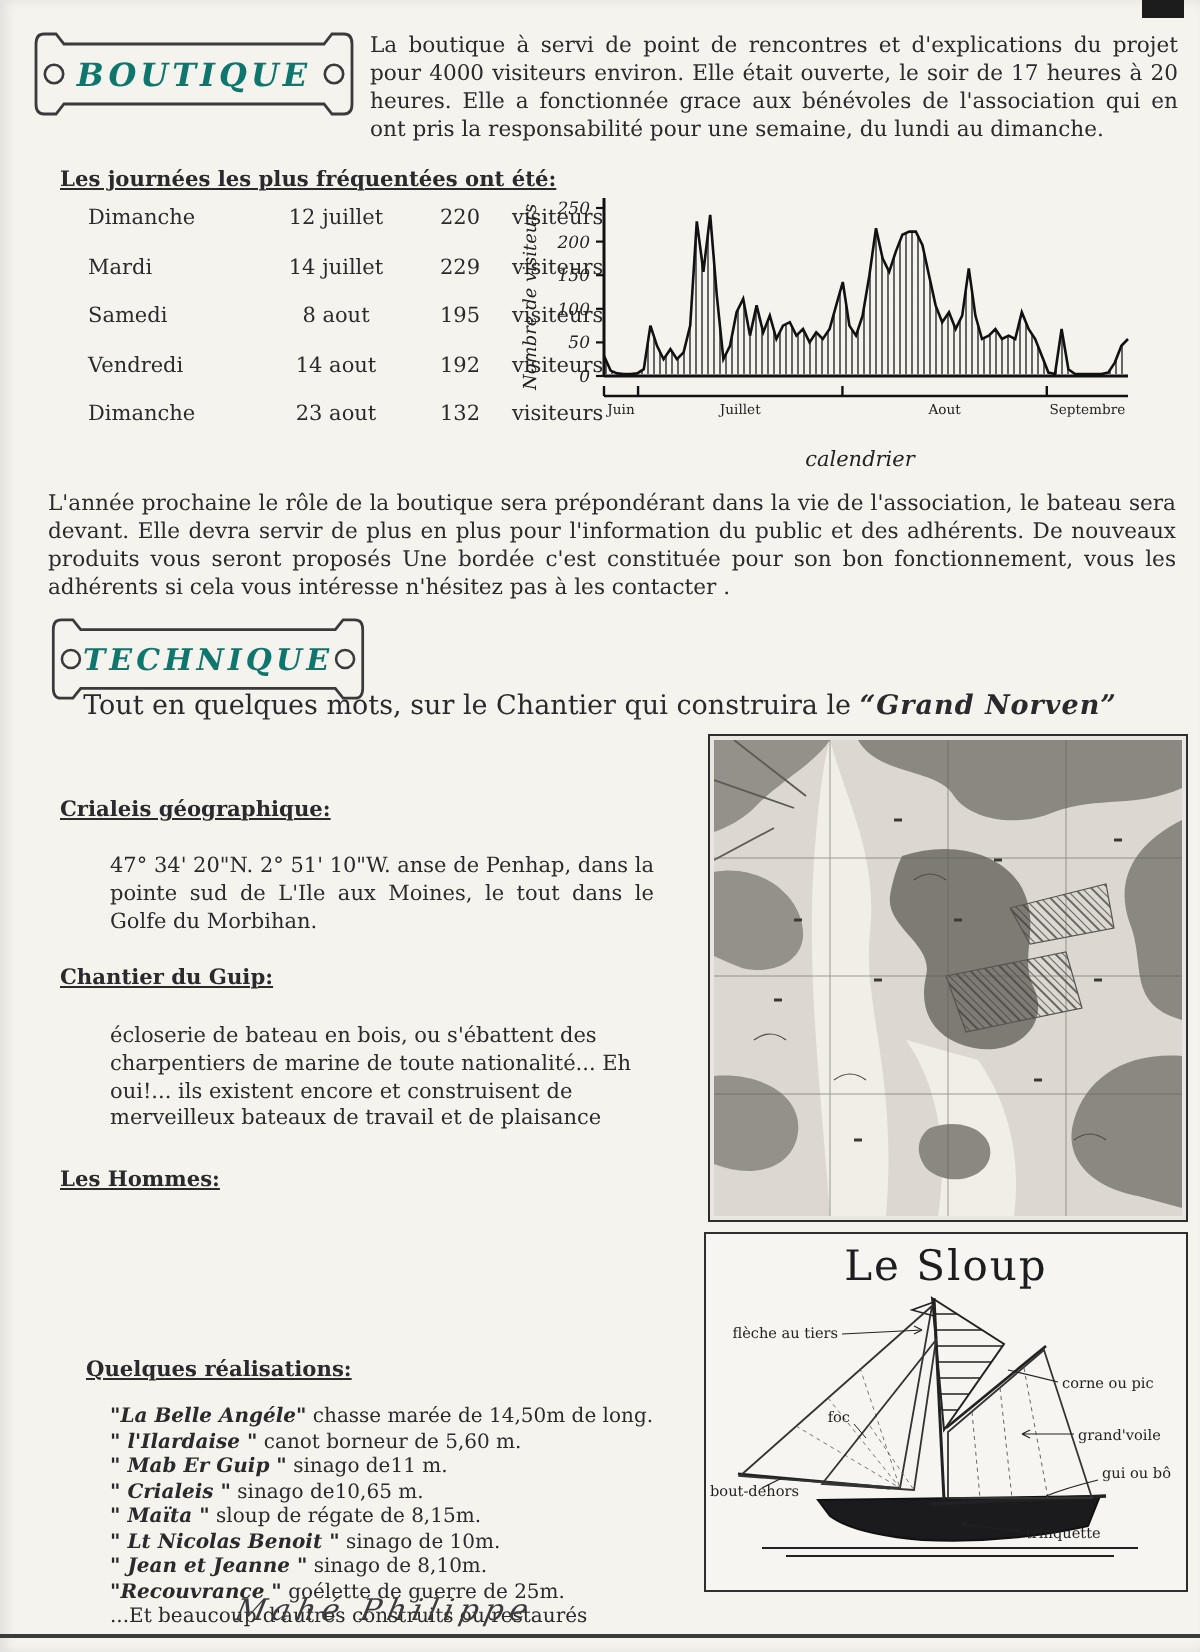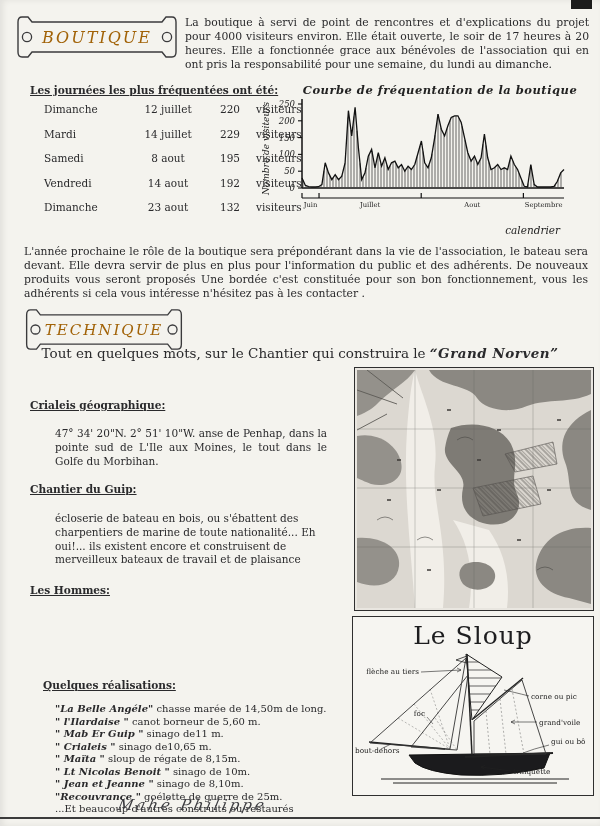--- a/index.html
+++ b/index.html
@@ -3,36 +3,36 @@
 <meta charset="utf-8">
 <style>
   html,body{margin:0;padding:0;background:#9a9a9a;}
   .page{position:relative;width:600px;height:826px;background:#f4f3ee;
         font-family:"DejaVu Serif",serif;color:#2a2a2c;overflow:hidden;
         box-shadow:inset 3px 0 6px rgba(0,0,0,.08);}
   .abs{position:absolute;}
   .para{text-align:justify;font-size:10.8px;line-height:1.31;}
   .h-underline{font-weight:bold;text-decoration:underline;font-size:10.6px;white-space:nowrap;}
   .plaque-label{position:absolute;inset:0;display:flex;align-items:center;justify-content:center;
-        font-weight:normal;font-style:italic;letter-spacing:2px;font-size:16px;color:#a16207;}
+        font-weight:bold;font-style:italic;letter-spacing:2px;font-size:16px;color:#0f766e;}
   .chart-title{font-weight:bold;font-style:italic;font-size:11.5px;letter-spacing:.5px;text-align:center;color:#222;}
   .ytick{font-size:8.5px;font-style:italic;fill:#222;}
   .mlabel{font-size:6.8px;fill:#222;}
   .ylabel{font-style:italic;font-size:9px;color:#222;writing-mode:vertical-rl;transform:rotate(180deg);white-space:nowrap;}
   .xlabel{font-style:italic;font-size:10.5px;color:#222;}
   .headline{font-size:13.5px;text-align:center;white-space:nowrap;}
   .script-name{font-style:italic;font-weight:bold;letter-spacing:.5px;}
   .tbl-row{display:grid;grid-template-columns:72px 96px 32px 58px;column-gap:4px;
         font-size:10.5px;margin-bottom:12.5px;}
   .tbl-row .date{text-align:center;} .tbl-row .cnt{text-align:left;}
   .list-line{font-size:10px;line-height:1.1;white-space:nowrap;margin-bottom:1.5px;}
   .list-line .nm{font-style:italic;font-weight:bold;}
   .sig{font-style:italic;font-size:15px;transform:skewX(-12deg);letter-spacing:3px;color:#3c3c40;}
   .frame{border:1.6px solid #2f2f2f;background:#e9e6e0;}
-  .sloup-title{font-size:25px;text-align:center;letter-spacing:1px;color:#1d1d1f;}
+  .sloup-title{font-size:21px;text-align:center;letter-spacing:1px;color:#1d1d1f;}
   .slabel{font-size:7.3px;fill:#222;}
   .corner-mark{background:#1c1c1c;}
   .bottom-rule{background:#3b3b3b;}
   svg text{font-family:"DejaVu Serif",serif;}
 </style>
 </head>
 <body>
 
 <div class="page">
 
@@ -82,21 +82,20 @@
       </div>
 
       <div class="tbl-row">
         <span>Dimanche</span>
         <span class="date">23 aout</span>
         <span class="cnt">132</span>
         <span>visiteurs</span>
       </div>
     </div>
 
-  <div class="abs chart-title" style="left:298px;top:83px;width:284px;">Courbe de fréquentation de la boutique</div>
   <div class="abs ylabel" style="left:261px;top:100px;height:95px;">Nombre de visiteurs</div>
   <svg id="freq-chart" class="abs" style="left:276px;top:96px;" width="300" height="122" viewBox="0 0 300 122">
       <path d="M27.0 91.0V84.1M30.0 91.0V89.6M45.0 91.0V89.2M48.0 91.0V74.8M51.0 91.0V72.2M54.0 91.0V79.9M57.0 91.0V81.8M60.0 91.0V79.8M63.0 91.0V83.1M66.0 91.0V79.4M69.0 91.0V67.3M72.0 91.0V21.5M75.0 91.0V34.2M78.0 91.0V20.5M81.0 91.0V34.9M84.0 91.0V67.3M87.0 91.0V81.0M90.0 91.0V71.9M93.0 91.0V58.7M96.0 91.0V55.3M99.0 91.0V71.7M102.0 91.0V58.0M105.0 91.0V67.7M108.0 91.0V64.1M111.0 91.0V69.2M114.0 91.0V69.9M117.0 91.0V66.1M120.0 91.0V67.4M123.0 91.0V71.0M126.0 91.0V69.5M129.0 91.0V74.9M132.0 91.0V70.4M135.0 91.0V73.1M138.0 91.0V69.6M141.0 91.0V60.5M144.0 91.0V49.9M147.0 91.0V55.5M150.0 91.0V68.8M153.0 91.0V68.9M156.0 91.0V57.8M159.0 91.0V39.2M162.0 91.0V18.2M165.0 91.0V31.9M168.0 91.0V38.7M171.0 91.0V32.6M174.0 91.0V24.6M177.0 91.0V20.5M180.0 91.0V19.8M183.0 91.0V22.0M186.0 91.0V30.2M189.0 91.0V43.9M192.0 91.0V57.2M195.0 91.0V64.8M198.0 91.0V60.8M201.0 91.0V66.5M204.0 91.0V64.0M207.0 91.0V48.2M210.0 91.0V49.6M213.0 91.0V66.3M216.0 91.0V73.0M219.0 91.0V71.2M222.0 91.0V69.0M225.0 91.0V73.5M228.0 91.0V72.0M231.0 91.0V73.2M234.0 91.0V63.9M237.0 91.0V65.3M240.0 91.0V71.1M243.0 91.0V77.1M246.0 91.0V84.7M252.0 91.0V87.7M255.0 91.0V69.5M258.0 91.0V87.7M279.0 91.0V88.9M282.0 91.0V83.7M285.0 91.0V76.6" stroke="#2a2a2a" stroke-width="0.7" fill="none"></path>
       <polyline points="26.0,81.9 29.3,89.3 32.6,90.7 35.9,91.0 39.3,91.0 42.6,90.7 45.9,88.6 49.2,66.8 52.5,76.9 55.8,83.6 59.2,78.6 62.5,83.6 65.8,80.2 69.1,66.8 72.4,14.7 75.7,39.9 79.1,11.4 82.4,51.7 85.7,83.6 89.0,76.9 92.3,60.1 95.6,53.4 99.0,71.8 102.3,56.7 105.6,70.2 108.9,61.8 112.2,73.5 115.5,66.8 118.9,65.1 122.2,71.8 125.5,68.5 128.8,75.2 132.1,70.2 135.4,73.5 138.8,68.5 142.1,56.7 145.4,45.0 148.7,66.8 152.0,71.8 155.3,61.8 158.7,41.6 162.0,18.1 165.3,33.2 168.6,39.9 171.9,29.8 175.2,21.4 178.6,19.8 181.9,19.8 185.2,26.5 188.5,41.6 191.8,56.7 195.1,65.1 198.5,60.1 201.8,68.5 205.1,61.8 208.4,38.2 211.7,61.8 215.0,73.5 218.4,71.8 221.7,68.5 225.0,73.5 228.3,71.8 231.6,73.5 234.9,60.1 238.3,68.5 241.6,73.5 244.9,81.9 248.2,90.3 251.5,91.0 254.8,68.5 258.2,88.6 261.5,91.0 264.8,91.0 268.1,91.0 271.4,91.0 274.7,91.0 278.1,90.3 281.4,85.3 284.7,76.9 288.0,73.5" fill="none" stroke="#111" stroke-width="1.3"></polyline>
       <path d="M26 3V92 M26 92H288" stroke="#111" stroke-width="1.5" fill="none"></path>
       <line x1="22" y1="92" x2="26" y2="92" stroke="#111" stroke-width="1.1"></line>
       <text x="19" y="95" text-anchor="end" class="ytick">0</text>
       <line x1="22" y1="75.2" x2="26" y2="75.2" stroke="#111" stroke-width="1.1"></line>
       <text x="19" y="78.2" text-anchor="end" class="ytick">50</text>
       <line x1="22" y1="58.4" x2="26" y2="58.4" stroke="#111" stroke-width="1.1"></line>
@@ -110,21 +109,21 @@
       <line x1="26" y1="102" x2="288" y2="102" stroke="#111" stroke-width="1.2"></line>
       <line x1="26" y1="97" x2="26" y2="102" stroke="#111" stroke-width="1.2"></line>
       <text x="34.515" y="111" text-anchor="middle" class="mlabel">Juin</text>
       <line x1="43.03" y1="97" x2="43.03" y2="102" stroke="#111" stroke-width="1.2"></line>
       <text x="94.12" y="111" text-anchor="middle" class="mlabel">Juillet</text>
       <line x1="145.21" y1="97" x2="145.21" y2="102" stroke="#111" stroke-width="1.2"></line>
       <text x="196.3" y="111" text-anchor="middle" class="mlabel">Aout</text>
       <line x1="247.39" y1="97" x2="247.39" y2="102" stroke="#111" stroke-width="1.2"></line>
       <text x="267.695" y="111" text-anchor="middle" class="mlabel">Septembre</text>
     </svg>
-  <div class="abs xlabel" style="left:300px;top:224px;width:260px;text-align:right;">calendrier</div>
+  <div class="abs xlabel" style="left:300px;top:224px;width:260px;text-align:center;">calendrier</div>
 
   <div class="abs para" style="left:24px;top:245px;width:564px;">L'année prochaine le rôle de la boutique sera prépondérant dans la vie de l'association, le bateau sera devant. Elle devra servir de plus en plus pour l'information du public et des adhérents. De nouveaux produits vous seront proposés Une bordée c'est constituée pour son bon fonctionnement, vous les adhérents si cela vous intéresse n'hésitez pas à les contacter .</div>
 
   <div class="abs" style="left:24px;top:306px;width:160px;height:47px;">
     <svg width="160" height="47" viewBox="0 0 162 48">
       <path d="M16,9 H146 L150,4 H156 Q160,4 160,9 V39 Q160,44 156,44 H150 L146,39 H16 L12,44 H6 Q2,44 2,39 V9 Q2,4 6,4 H12 Z" fill="none" stroke="#3a3a3c" stroke-width="1.4"></path>
       <circle cx="11" cy="24" r="4.6" fill="none" stroke="#3a3a3c" stroke-width="1.3"></circle>
       <circle cx="151" cy="24" r="4.6" fill="none" stroke="#3a3a3c" stroke-width="1.3"></circle>
     </svg>
     <div class="plaque-label" style="font-size:15px;">TECHNIQUE</div>

